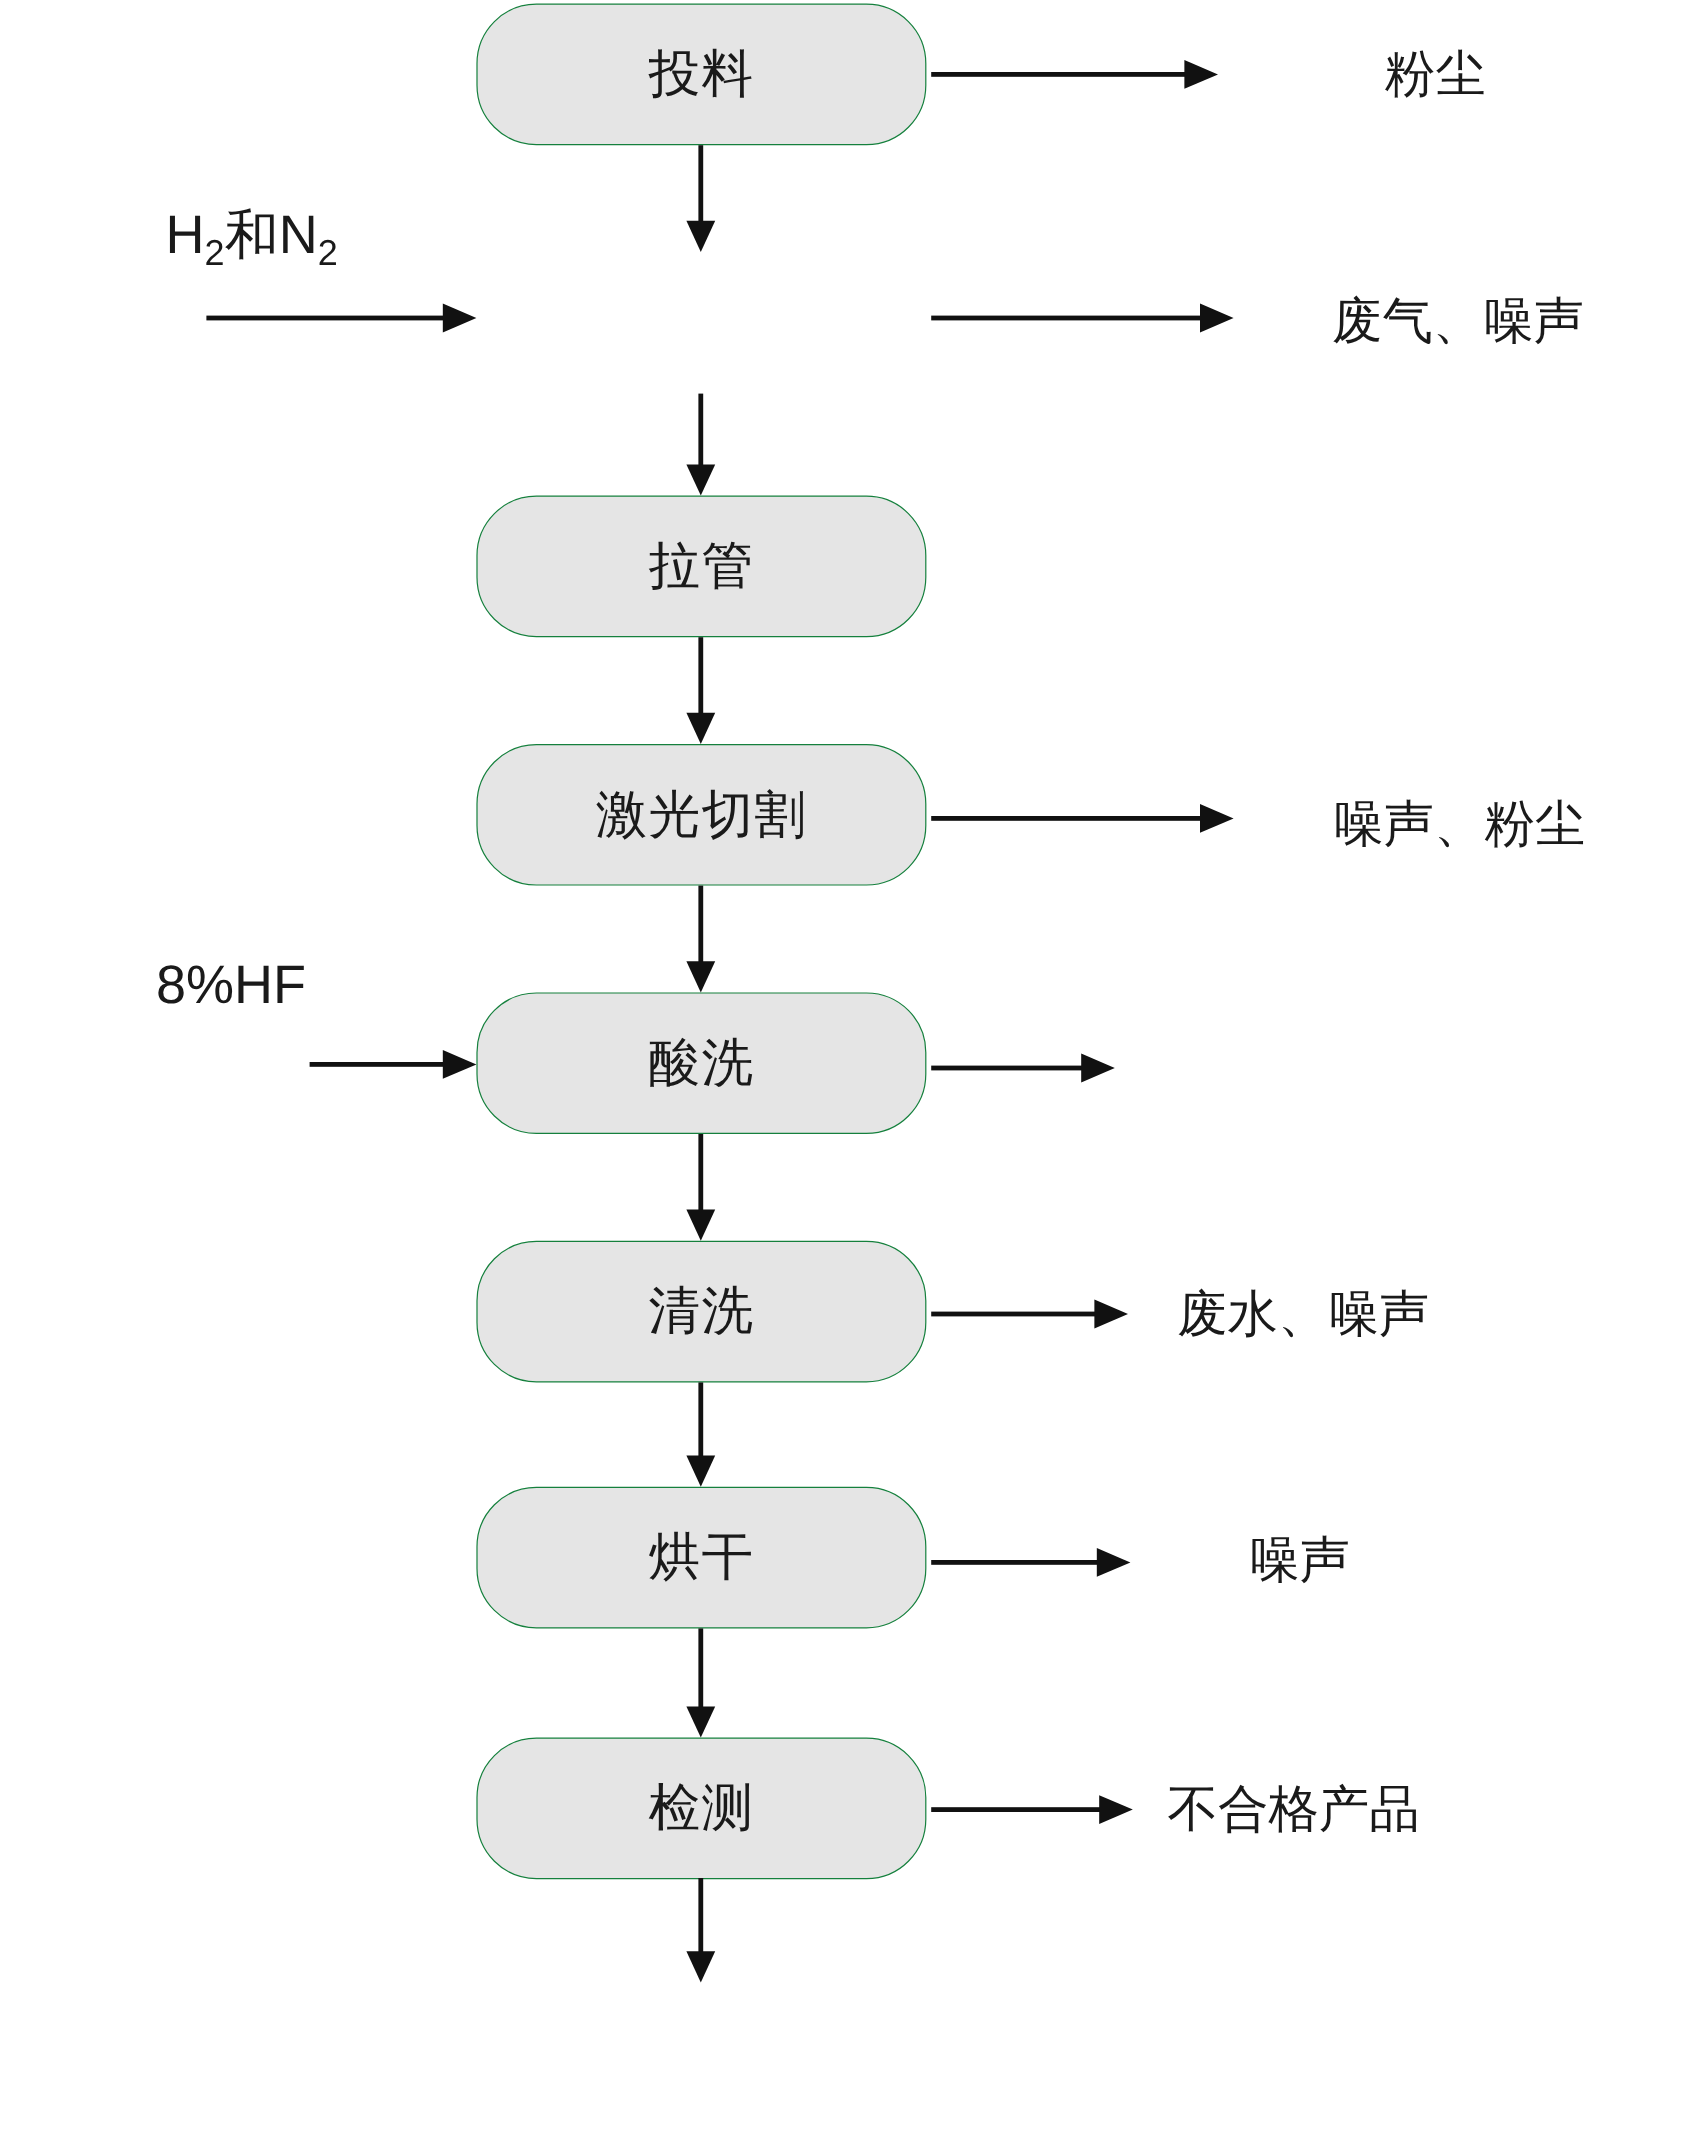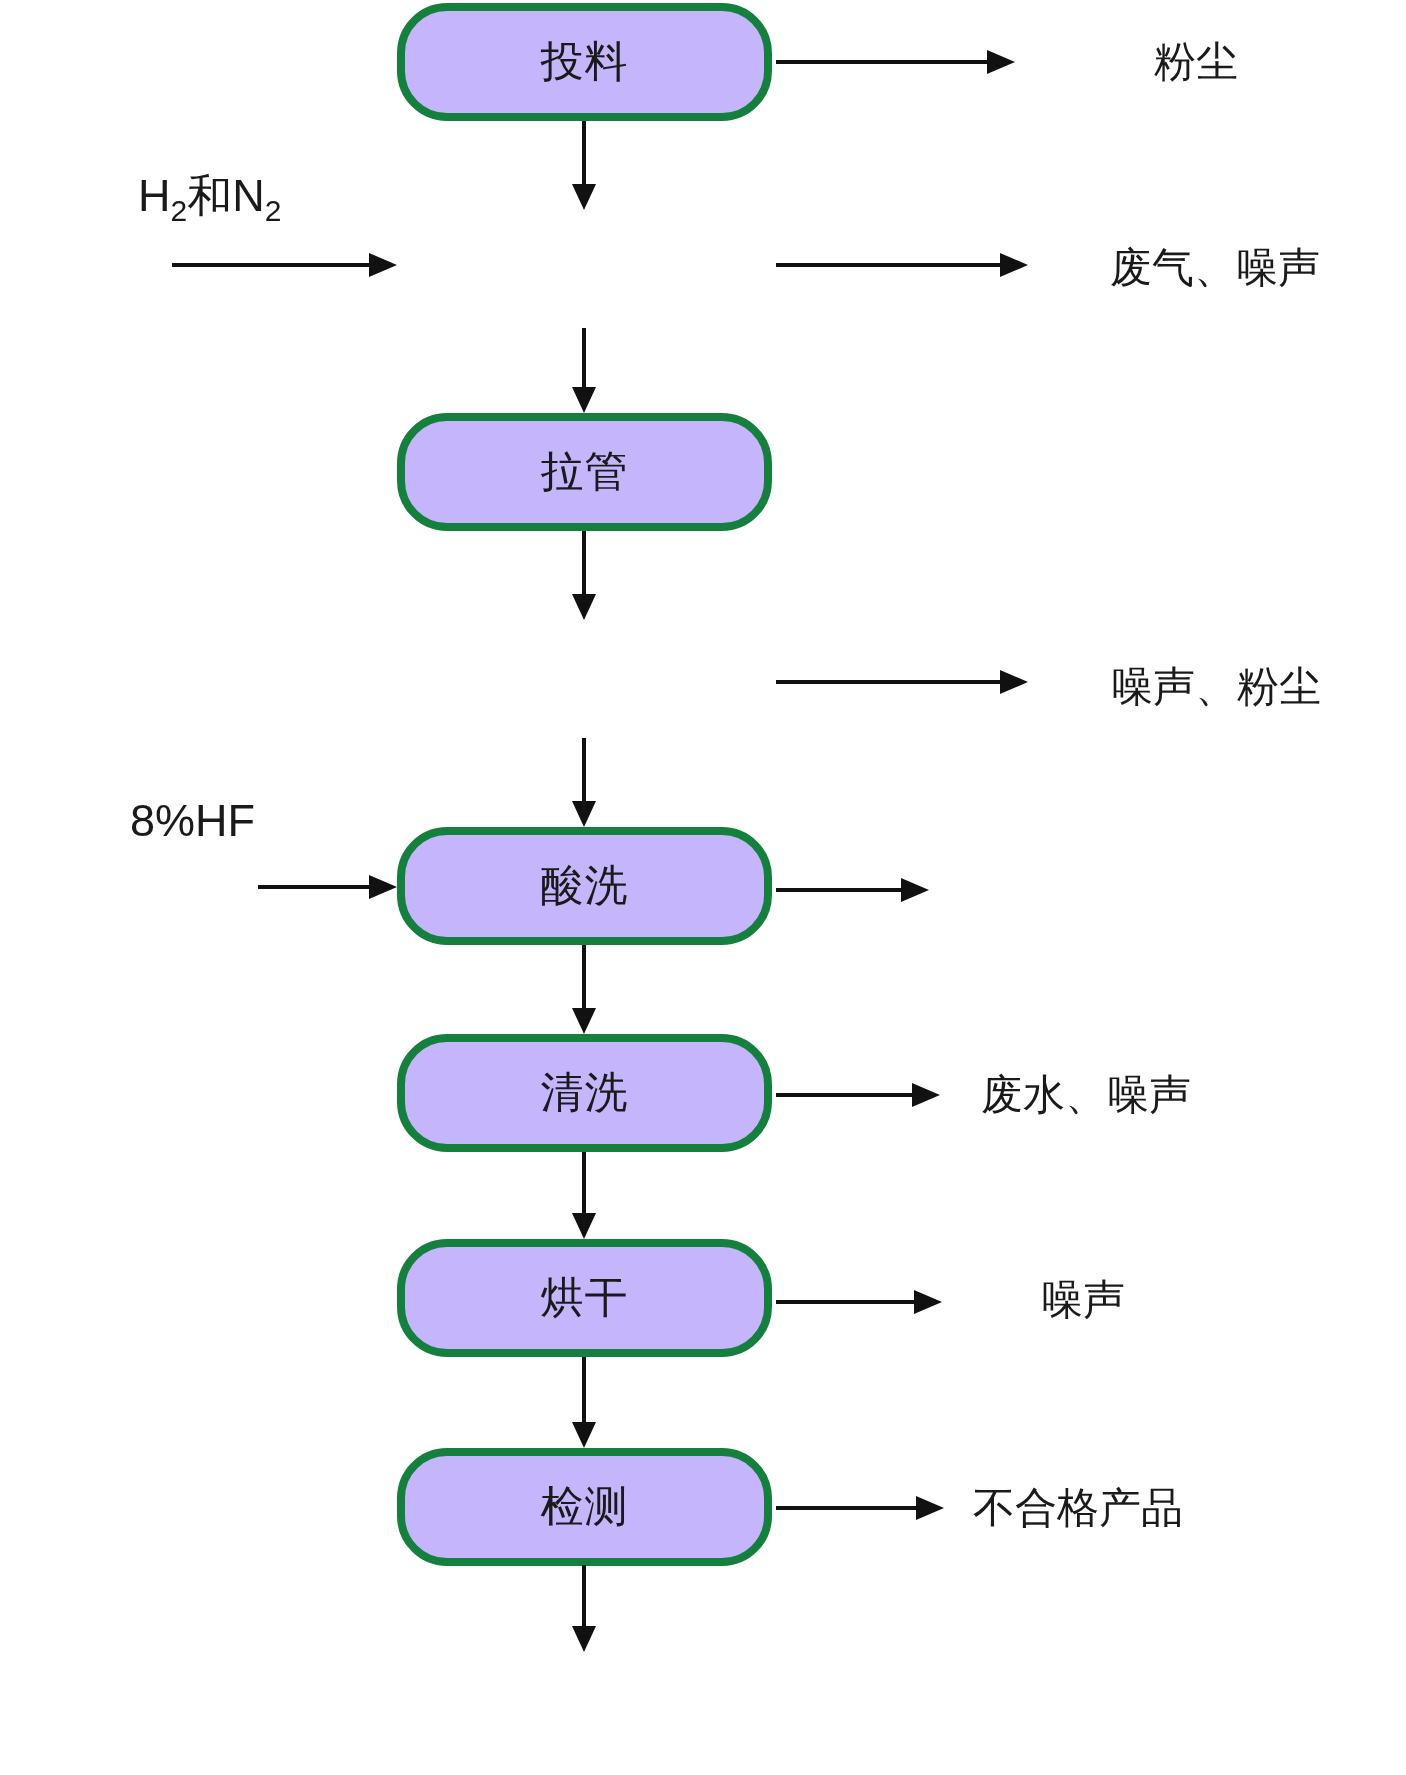--- a/index.html
+++ b/index.html
@@ -9,23 +9,23 @@
     background:#ffffff;
     font-family:"Liberation Sans", sans-serif;
     color:#1a1a1a;
     overflow:hidden;
   }
   
   .box{
     position:absolute;
     left:397px;width:375px;height:118px;
     box-sizing:border-box;
-    border:8px solid #15803d;
+    border:1px solid #15803d;
     border-radius:50px;
-    background:#c4b5fd;
+    background:#e5e5e5;
     display:flex;align-items:center;justify-content:center;
   }
   .box span{
     font-size:43px;
     letter-spacing:1px;
     color:#1a1a1a;
     white-space:nowrap;
   }
   
   .varrow{position:absolute;left:572px;width:24px;}
@@ -66,20 +66,23 @@
 </head>
 <body>
 
 <div class="canvas">
 
   <div class="box" style="top:3px">
       <span>投料</span>
     </div>
   <div class="box" style="top:413px">
       <span>拉管</span>
+    </div>
+  <div class="box" style="top:620px">
+      <span>激光切割</span>
     </div>
   <div class="box" style="top:827px">
       <span>酸洗</span>
     </div>
   <div class="box" style="top:1034px">
       <span>清洗</span>
     </div>
   <div class="box" style="top:1448px">
       <span>检测</span>
     </div>

